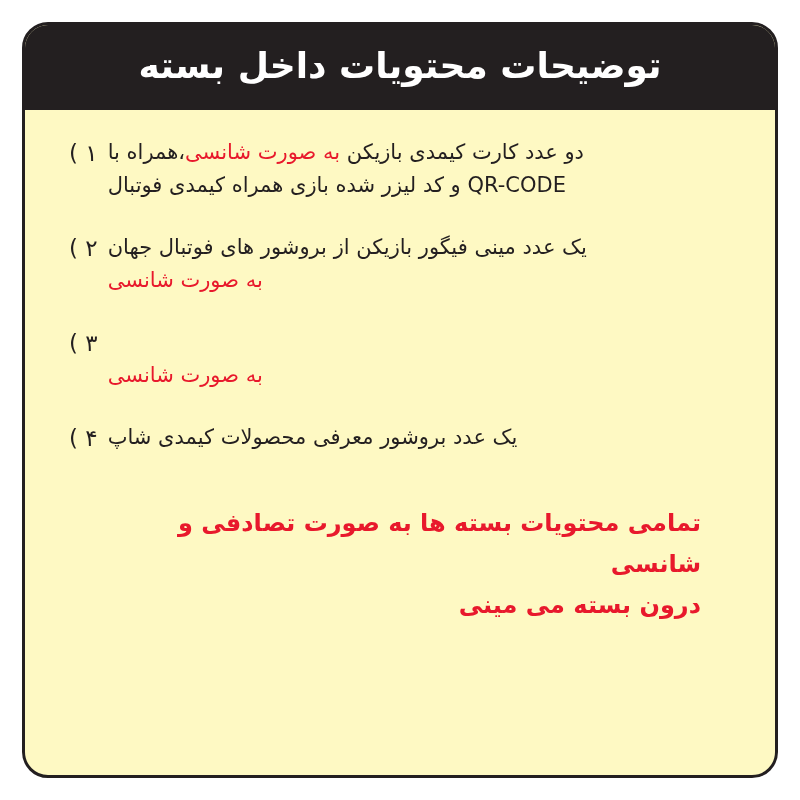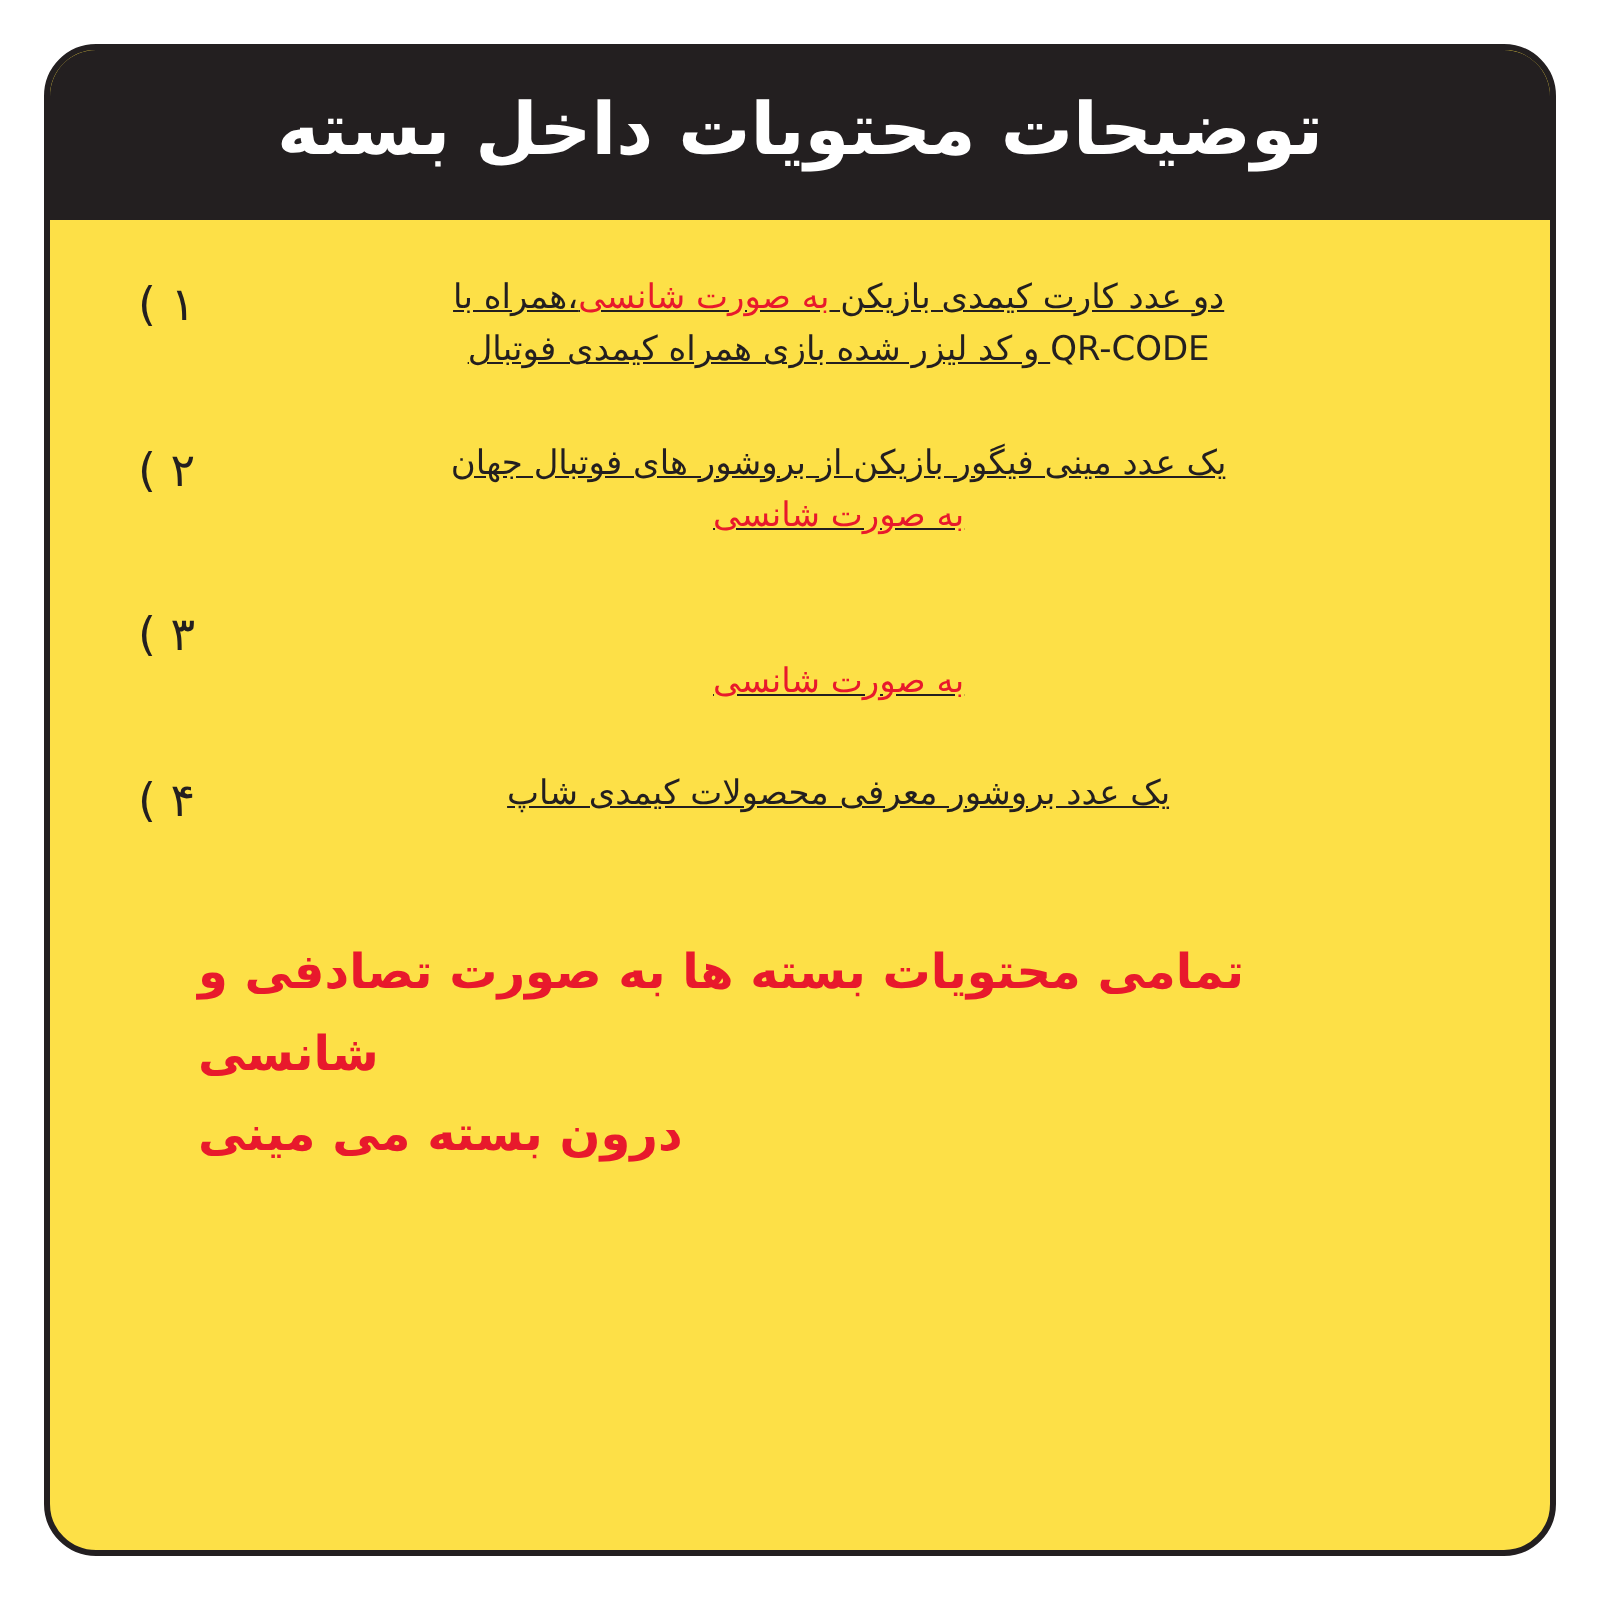--- a/index.html
+++ b/index.html
@@ -15,21 +15,21 @@
   }
   .card {
     position: absolute;
     left: 22px;
     top: 22px;
     width: 756px;
     height: 756px;
     box-sizing: border-box;
     border: 3px solid #231f20;
     border-radius: 26px;
-    background: #fde047;
+    background: #fef9c3;
     overflow: hidden;
   }
   .header {
     background: #231f20;
     color: #ffffff;
     border-radius: 20px 20px 0 0;
     padding: 18px 30px 22px 30px;
     text-align: center;
   }
   .header-line1 {
@@ -60,39 +60,38 @@
   }
   .item-num {
     font-size: 23px;
     color: #231f20;
     line-height: 1.55;
     white-space: nowrap;
     margin-right: 4px;
     flex: 0 0 auto;
   }
   .item-text {
-    font-size: 17px;
+    font-size: 21px;
     color: #231f20;
     line-height: 1.55;
-    text-align: center;
+    text-align: left;
     flex: 1 1 auto;
     padding-left: 6px;
-    text-decoration: underline;
   }
   .red {
     color: #e8192c;
   }
   .ltr-inline {
     direction: ltr;
     unicode-bidi: embed;
     display: inline-block;
   }
   .footer {
     margin-top: 46px;
-    text-align: left;
+    text-align: right;
     color: #e8192c;
     font-weight: bold;
     font-size: 24px;
     line-height: 1.7;
     direction: rtl;
     padding: 0 30px;
   }
   .footer-line {
     display: block;
   }

